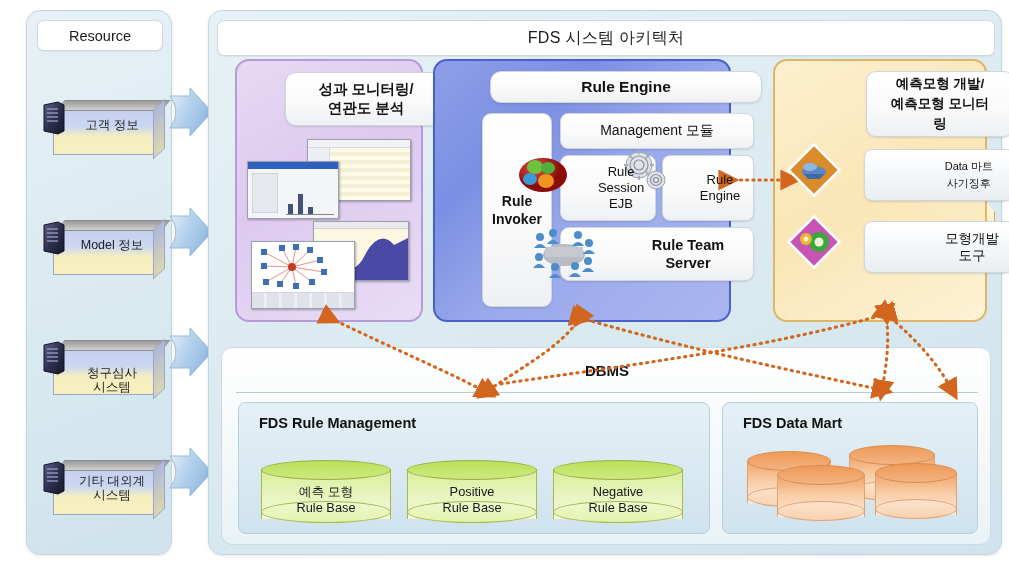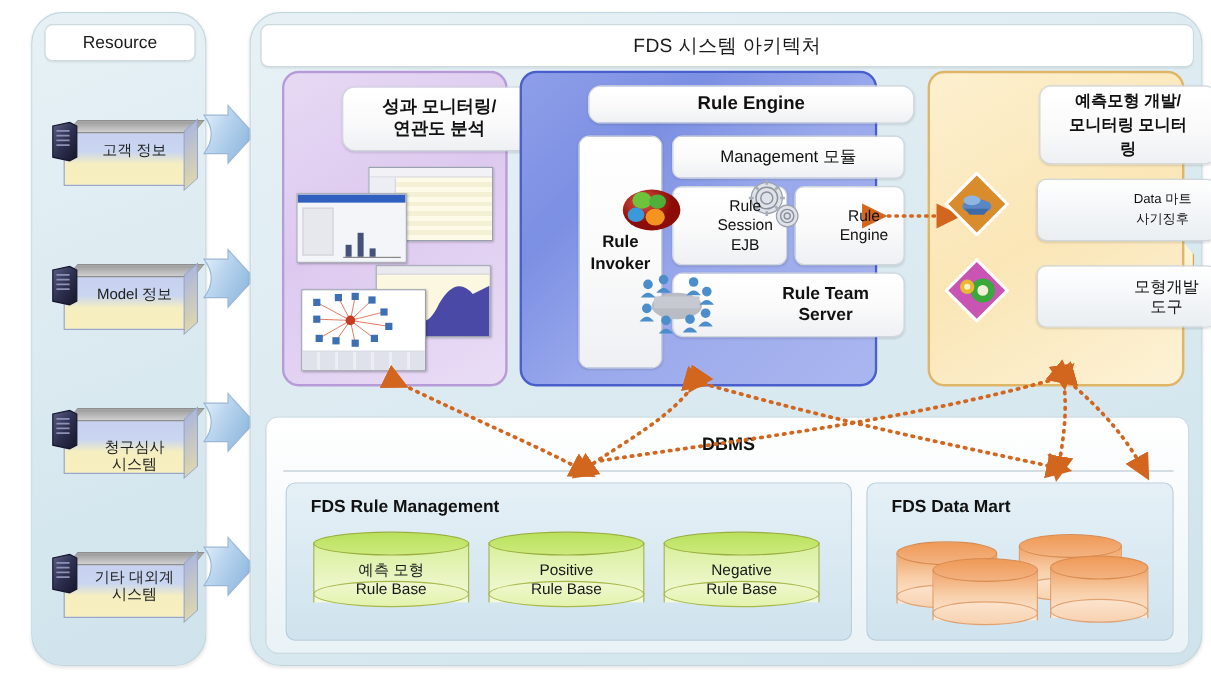--- a/index.html
+++ b/index.html
@@ -9,21 +9,21 @@
     font-family: "Liberation Sans", "DejaVu Sans", sans-serif;
     overflow: hidden;
   }
   #root { position: relative; width: 1009px; height: 565px; }
 
   
   .outer-panel {
     position: absolute;
     background: linear-gradient(160deg, #e7f1f5 0%, #dcebf1 45%, #cfe3ec 100%);
     border: 1px solid #c2d6de;
-    border-radius: 26px;
+    border-radius: 14px;
     box-shadow: 0 1px 3px rgba(0,0,0,0.10);
   }
   #resource-panel { left: 26px; top: 10px; width: 146px; height: 545px; }
   #arch-panel     { left: 208px; top: 10px; width: 794px; height: 545px; }
 
   
   .pill-header {
     position: absolute;
     background: #ffffff;
     border: 1px solid #ccd9de;
@@ -166,21 +166,21 @@
   }
   #rule-repo { left: 16px; width: 472px; }
   #data-mart { left: 500px; width: 256px; }
   .region-title {
     position:absolute; left:20px; top:12px;
     font-size: 14.5px; font-weight: bold; color:#111;
   }
 
   
   .cyl-green {
-    position:absolute; top:40px; width: 130px; height: 68px;
+    position:absolute; top:57px; width: 130px; height: 68px;
   }
   .cyl-green .body {
     position:absolute; left:0; top:9px; width:130px; height:50px;
     background: linear-gradient(180deg,#d8ef9a 0%,#e8f5bf 55%,#f2fadb 100%);
     border-left:1px solid #a8b84b; border-right:1px solid #a8b84b;
   }
   .cyl-green .bot {
     position:absolute; left:0; top:41px; width:130px; height:22px;
     border-radius: 50%;
     background: linear-gradient(180deg,#eef8cf,#e3f3ad);
@@ -505,21 +505,21 @@
       <div>
         <div>Model</div>
         <div>Import</div>
       </div>
     </div>
 
     <div id="orange-panel">
       <div class="inner-pill" id="orange-title">
         <div>
           <div>예측모형 개발/</div>
-          <div>모니터링 모니터</div>
+          <div>예측모형 모니터</div>
           <div>링</div>
         </div>
       </div>
 
       <div class="inner-pill" id="datamart-tool">
         <div>
           <div>Data 마트</div>
           <div>사기징후</div>
         </div>
       </div>

